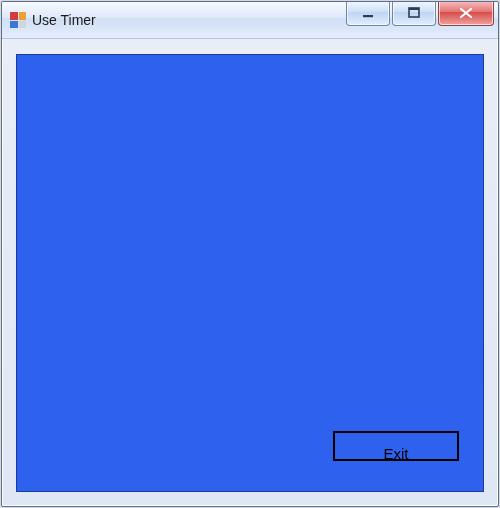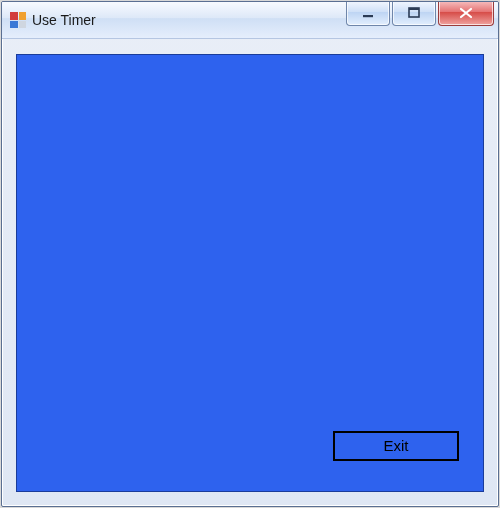--- a/index.html
+++ b/index.html
@@ -102,21 +102,21 @@
     bottom: 30px;
     width: 126px;
     height: 30px;
     background: #2e62ee;
     border: 2px solid #000;
     color: #000;
     font-family: "Segoe UI", Tahoma, sans-serif;
     font-size: 15px;
     line-height: 26px;
     text-align: center;
-    padding: 0;
+    padding: 8px;
     box-sizing: border-box;
     cursor: pointer;
   }
 </style>
 </head>
 <body>
 
 <div class="window">
 
   <div class="titlebar">

